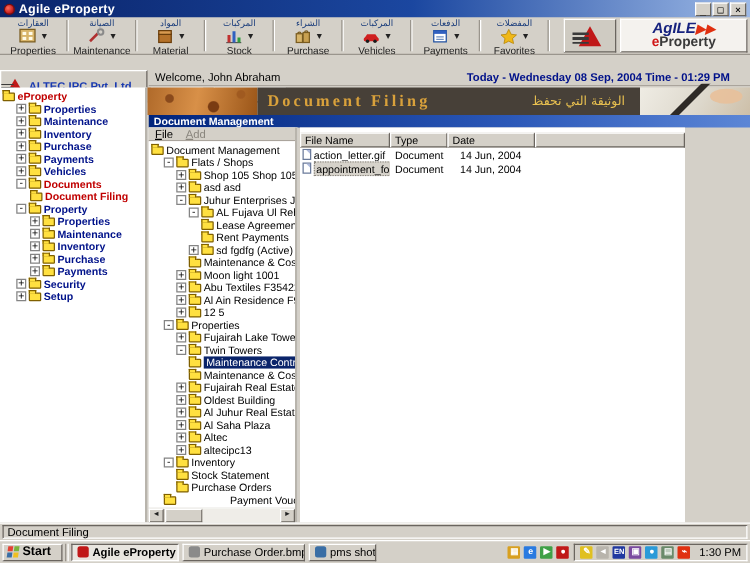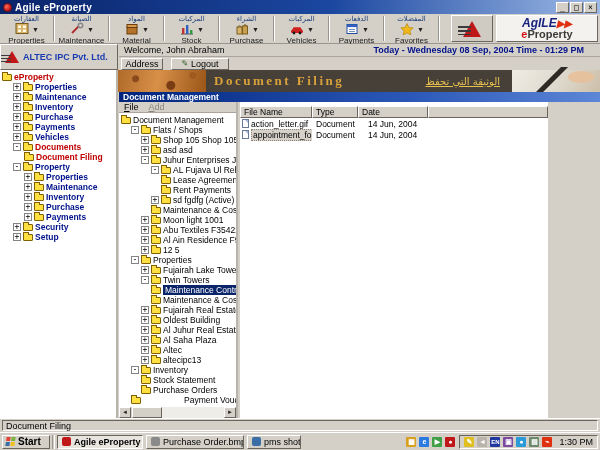--- a/index.html
+++ b/index.html
@@ -47,21 +47,21 @@
   .altec-stripes { position:absolute; left:-14px; top:5px; width:13px; height:9px;
     background:repeating-linear-gradient(to bottom,#3a3a3a 0 2px,transparent 2px 4px); }
   #agile-logo-panel { width:102px; margin:1px 2px; background:#f4f2ee;
     display:flex; flex-direction:column; align-items:center; justify-content:center; line-height:11px; }
   .agile-line1 { font-size:12px; font-weight:bold; font-style:italic; color:#16227e; }
   .agile-arrows { color:#e03010; font-size:10px; }
   .agile-line2 { font-size:11px; color:#3a3a3a; font-weight:bold; }
   .agile-e { color:#d01818; }
 
   
-  #inforow { position:absolute; left:0; top:44px; width:600px; height:26px; background:#d4d0c8; }
+  #inforow { position:absolute; left:0; top:56px; width:600px; height:26px; background:#d4d0c8; }
   #company-box { position:absolute; left:0; top:0; width:118px; height:26px;
     display:flex; align-items:center; gap:4px; padding-left:4px; background:#d4d0c8; }
   .company-tri { width:0; height:0; border-left:7px solid transparent;
     border-right:7px solid transparent; border-bottom:12px solid #c01818; position:relative; flex:0 0 auto; }
   .company-stripes { position:absolute; left:-11px; top:4px; width:10px; height:7px;
     background:repeating-linear-gradient(to bottom,#3a3a3a 0 1px,transparent 1px 3px); }
   #company-name { color:#1a3ab0; font-weight:bold; font-size:9px; }
   #welcome-row { position:absolute; left:119px; top:0; width:481px; height:13px;
     display:flex; align-items:center; border-bottom:1px solid #aaa49c; background:#d4d0c8; }
   #welcome-text { padding-left:5px; font-size:9px; }
@@ -95,21 +95,21 @@
   #banner-money { width:88px; height:22px;
     background:
       radial-gradient(circle at 20% 40%, #8a4a1c 0 3px, transparent 4px),
       radial-gradient(circle at 60% 70%, #7a3c12 0 4px, transparent 5px),
       radial-gradient(circle at 85% 25%, #a05a20 0 3px, transparent 4px),
       linear-gradient(100deg,#b06a2a,#d89048 45%,#9a5518); }
   #banner-bar { flex:1; background:#474038; display:flex; align-items:center; padding:0 8px; }
   #banner-title { font-family:"Liberation Serif",serif; font-weight:bold; font-size:13px;
     letter-spacing:2.5px; color:#d9a13b; white-space:nowrap; }
   #banner-arabic { margin-left:auto; font-family:"DejaVu Sans",sans-serif; font-size:10px;
-    color:#e8c050; white-space:nowrap; padding-right:4px;text-decoration:underline; }
+    color:#e8c050; white-space:nowrap; padding-right:4px; }
   #banner-hand { width:88px; height:22px; position:relative;
     background:linear-gradient(120deg,#efece4 0%,#ddd8cc 55%,#cdbfa8 100%); }
   #banner-hand::before { content:""; position:absolute; left:18px; top:-3px; width:46px; height:26px;
     background:linear-gradient(135deg,transparent 42%,#2e2a26 44%,#2e2a26 52%,transparent 54%); }
   #banner-hand::after { content:""; position:absolute; right:6px; top:1px; width:26px; height:12px;
     border-radius:50%; background:#e8c09a; opacity:.9; }
 
   
   #dm-header { position:absolute; left:119px; top:92px; width:481px; height:10px;
     background:linear-gradient(to right,#00247c,#2b58b8 60%,#5c86d6);

